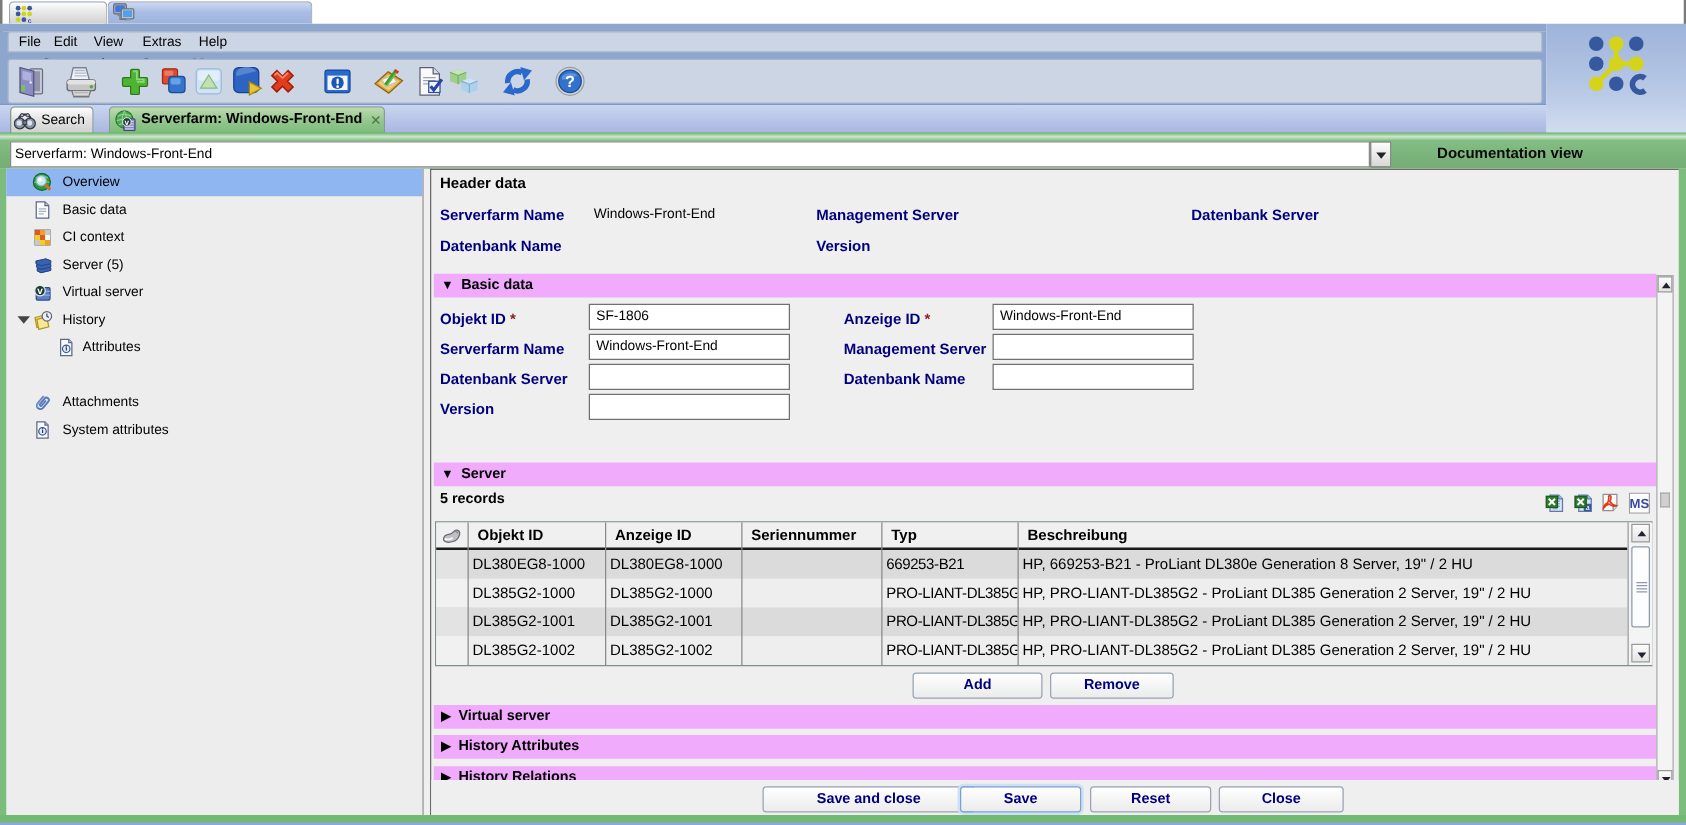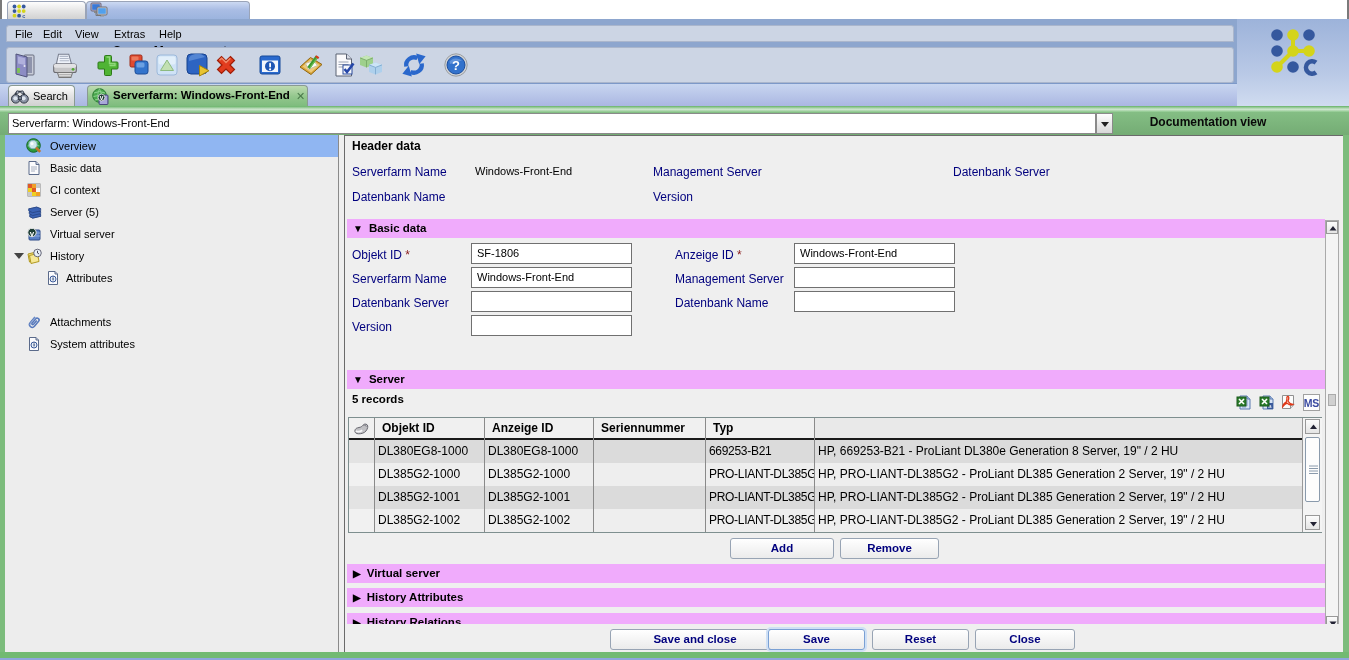--- a/index.html
+++ b/index.html
@@ -27,21 +27,21 @@
 #combo { position:absolute; left:8px; top:1px; width:1088px; height:21px; background:#fff; border:1px solid #8a8a8a; font-size:11px; line-height:19px; padding-left:3px; color:#000; }
 #combobtn { position:absolute; left:1096px; top:1px; width:17px; height:21px; background:linear-gradient(#fdfdfd,#d8d8d8); border:1px solid #8a8a8a; }
 #docview { position:absolute; left:1118px; top:0; width:180px; text-align:center; font-size:12px; font-weight:bold; color:#0a0a0a; line-height:20px; }
 #main { left:0; top:135px; width:1349px; height:517px; background:#7cbc7c; }
 #tree { position:absolute; left:5px; top:0; width:334px; height:517px; background:#ededed; border-right:1px solid #8a8a8a; }
 .trow { position:absolute; left:0; width:333px; height:22px; font-size:11px; line-height:22px; color:#000; }
 .trow .tlabel { position:absolute; left:45px; }
 .trow.child .tlabel { left:61px; }
 #trow-sel { background:#90b6f2; }
 #rpanel { position:absolute; left:344px; top:0; width:999px; height:517px; background:#efefef; border-top:1px solid #6a6a6a; border-left:1px solid #6a6a6a; }
-.navlabel { position:absolute; font-size:12px; font-weight:normal; color:#00007e; white-space:nowrap; }
+.navlabel { position:absolute; font-size:12px; font-weight:bold; color:#00007e; white-space:nowrap; }
 .val { position:absolute; font-size:11px; color:#000; white-space:nowrap; }
 .sechead { position:absolute; left:2px; width:978px; height:19px; background:#f0abfc; font-size:11.5px; font-weight:bold; line-height:19px; }
 .sechead .arrow { display:inline-block; margin:0 6px 0 6px; font-size:10px; }
 .inp { position:absolute; height:21px; background:#fff; border:1px solid #707070; font-size:11px; line-height:19px; padding-left:5px; color:#000; }
 #stable { position:absolute; left:3px; top:281px; width:974px; height:116px; border:1px solid #7e8f8f; background:#e9e9e9; }
 .tcol { position:absolute; top:0; bottom:0; border-left:1px solid #8a8a8a; }
 .thead { position:absolute; top:0; height:20px; font-size:12px; font-weight:bold; line-height:20px; padding-left:8px; background:#f0f0f0; }
 .trowdata { position:absolute; left:0; width:953px; height:23px; font-size:12px; line-height:23px; }
 .cell { position:absolute; top:0; height:23px; overflow:hidden; white-space:nowrap; padding-left:4px; }
 .btn { position:absolute; height:21px; background:linear-gradient(#ffffff,#ebebeb); border:1px solid #98a4b4; border-radius:3px; font-size:11.5px; font-weight:bold; color:#00007e; text-align:center; line-height:19px; }
@@ -373,20 +373,21 @@
       <svg style="left:958px;top:258px" width="17" height="17" viewBox="0 0 17 17">
         <rect x="0.5" y="0.5" width="16" height="16" fill="#fdfdfd" stroke="#a0a0a0"></rect>
         <text x="8.5" y="12.5" font-family="Liberation Sans" font-size="10.5" font-weight="bold" fill="#3a4aa0" text-anchor="middle">MS</text>
       </svg>
       <div id="stable">
         <div class="thead" style="left:0px;width:25px"></div>
         <div class="thead" style="left:25px;width:110px">Objekt ID</div>
         <div class="thead" style="left:135px;width:109px">Anzeige ID</div>
         <div class="thead" style="left:244px;width:112px">Seriennummer</div>
         <div class="thead" style="left:356px;width:109px">Typ</div>
+        <div class="thead" style="left:465px;width:488px">Beschreibung</div>
         <svg style="left:4px;top:2px" width="16" height="16" viewBox="0 0 16 16">
           <path d="M2.6 12.8 C1 11.2 2.2 8.4 4.4 7.9 L7.6 7.1 C9.2 6.7 9.8 4.7 11.4 4.2 C13.6 3.5 15.3 5.3 14.7 7.5 C14.1 10 12.4 12.4 9.7 13.2 C7 14 4.2 14.2 2.6 12.8 Z" fill="#c0c0c4" stroke="#686870"></path>
           <path d="M2.8 11 C4.8 11.9 7.6 11.4 9.2 10.2" fill="none" stroke="#f6f6f8" stroke-width="1.7"></path>
           <path d="M10.2 5.3 C11.3 4.7 13 5.3 13.3 6.7" fill="none" stroke="#83838a" stroke-width="1"></path>
         </svg>
         <div style="position:absolute;left:0;top:20px;width:953px;height:2px;background:#1a1a1a"></div>
         <div class="trowdata" style="top:22px;background:#dbdbdb">
           <div class="cell" style="left:0;width:25px;background:#e3e3e3"></div>
           <div class="cell" style="left:25px;width:110px;">DL380EG8-1000</div>
           <div class="cell" style="left:135px;width:109px;">DL380EG8-1000</div>

